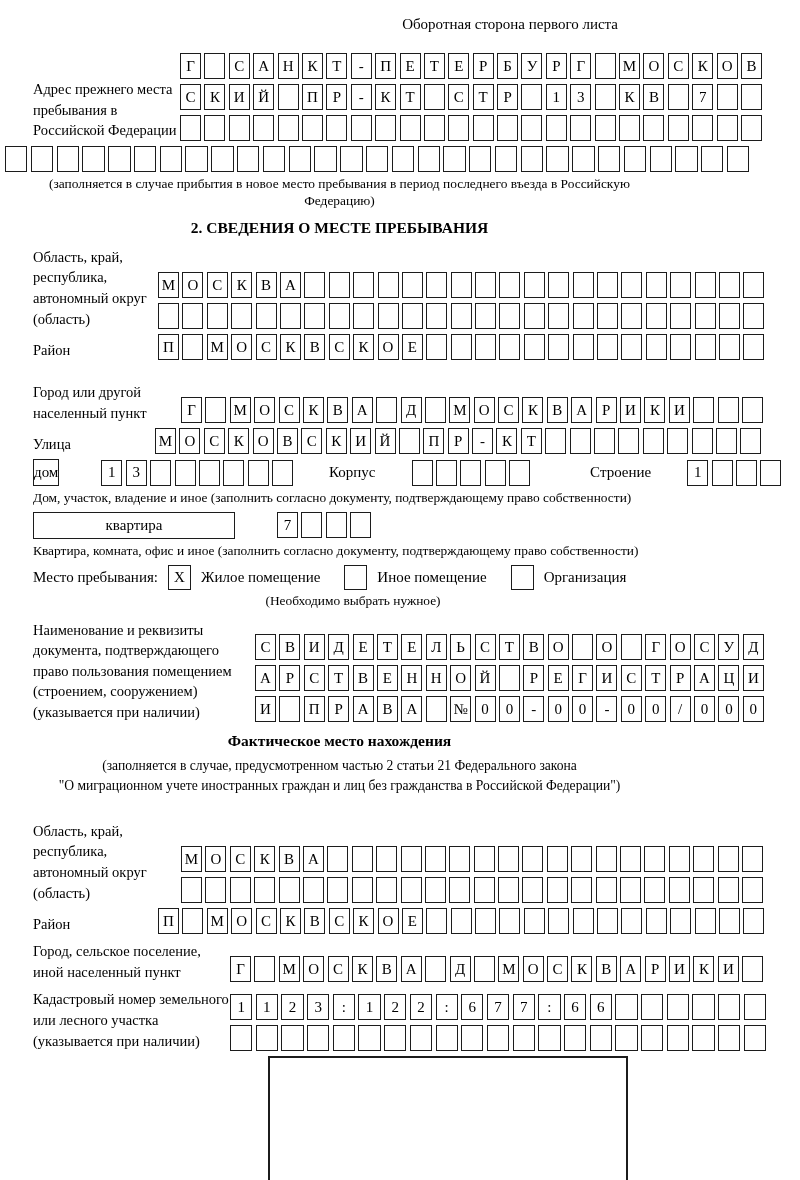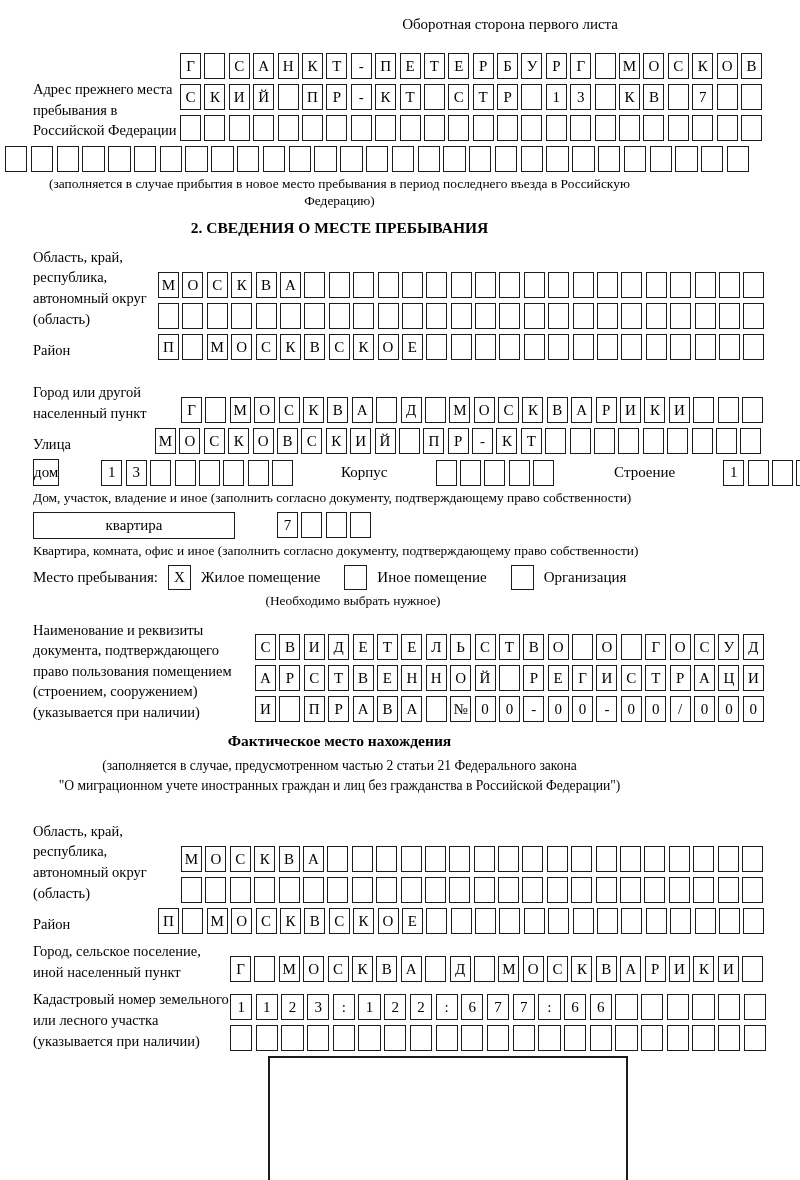--- a/index.html
+++ b/index.html
@@ -38,21 +38,21 @@
 
   .title { text-align:center; font-weight:bold; font-size:15.5px; margin:9px 0 8px 0; }
 
   .domrow { display:flex; align-items:center; margin-bottom:3px;gap:36px; }
   .boxlabel {
     height:27px; border:1.6px solid #1c1c1c;
     display:flex; align-items:center; justify-content:center;
     font-size:15px; margin-right:6px;
   }
   .bl-dom { width:167px; } .bl-kv { width:202px; }
-  .inline-label { font-size:15px; margin:0 12px; }
+  .inline-label { font-size:15px; margin:0 0; }
   .inline-label.far { margin-left:24px; }
 
   .mestorow { display:flex; align-items:center; margin-top:6px; margin-bottom:2px; font-size:15px; }
   .checkbox {
     width:23px; height:25px; border:1.6px solid #1c1c1c;
     display:inline-flex; align-items:center; justify-content:center;
     font-size:15px; margin:0 10px;
   }
   .mlabel { margin-right:14px; }
   .vybrat { width:640px; text-align:center; margin-bottom:8px; }

